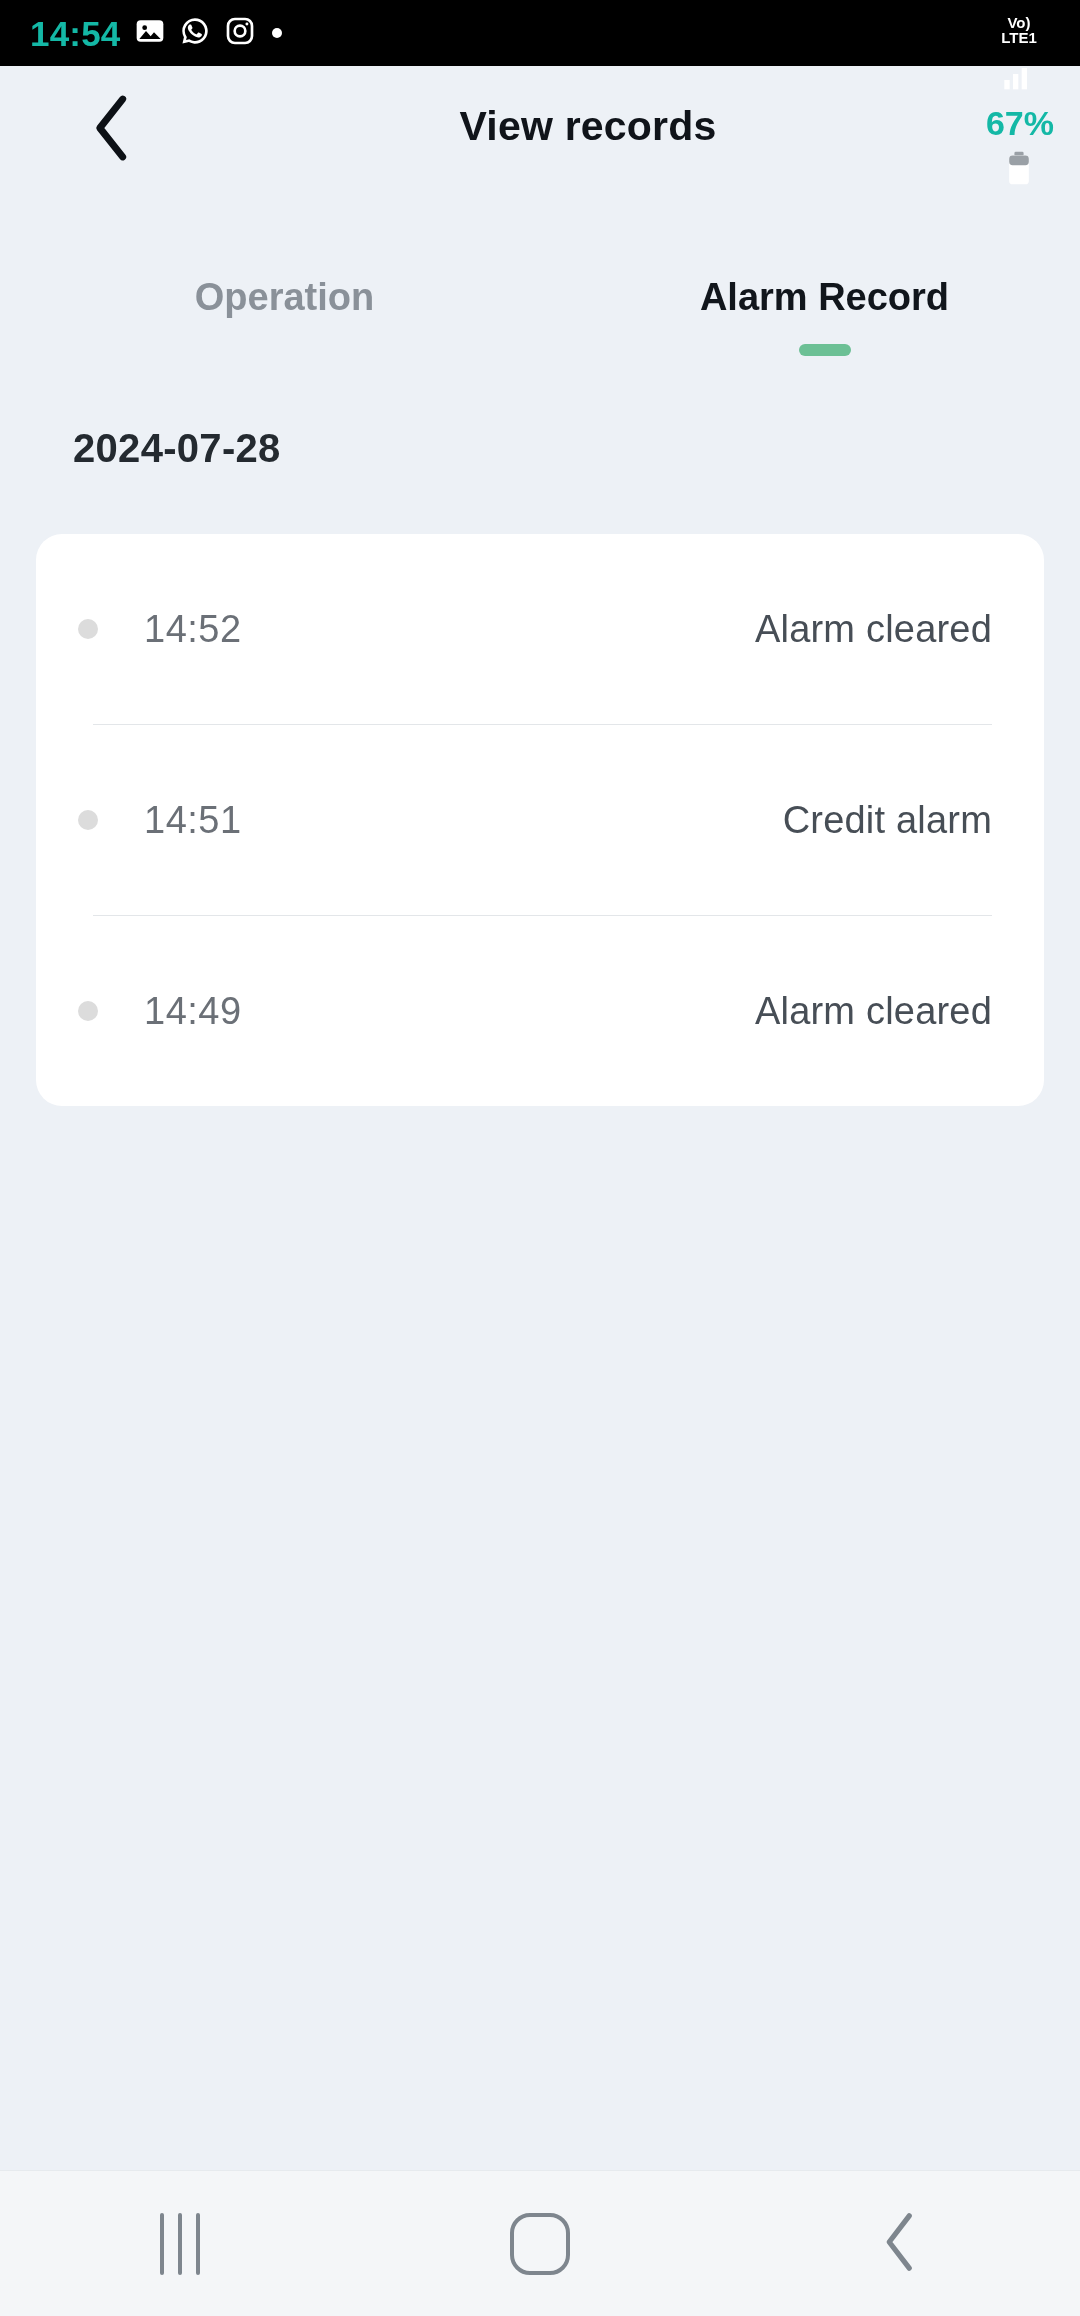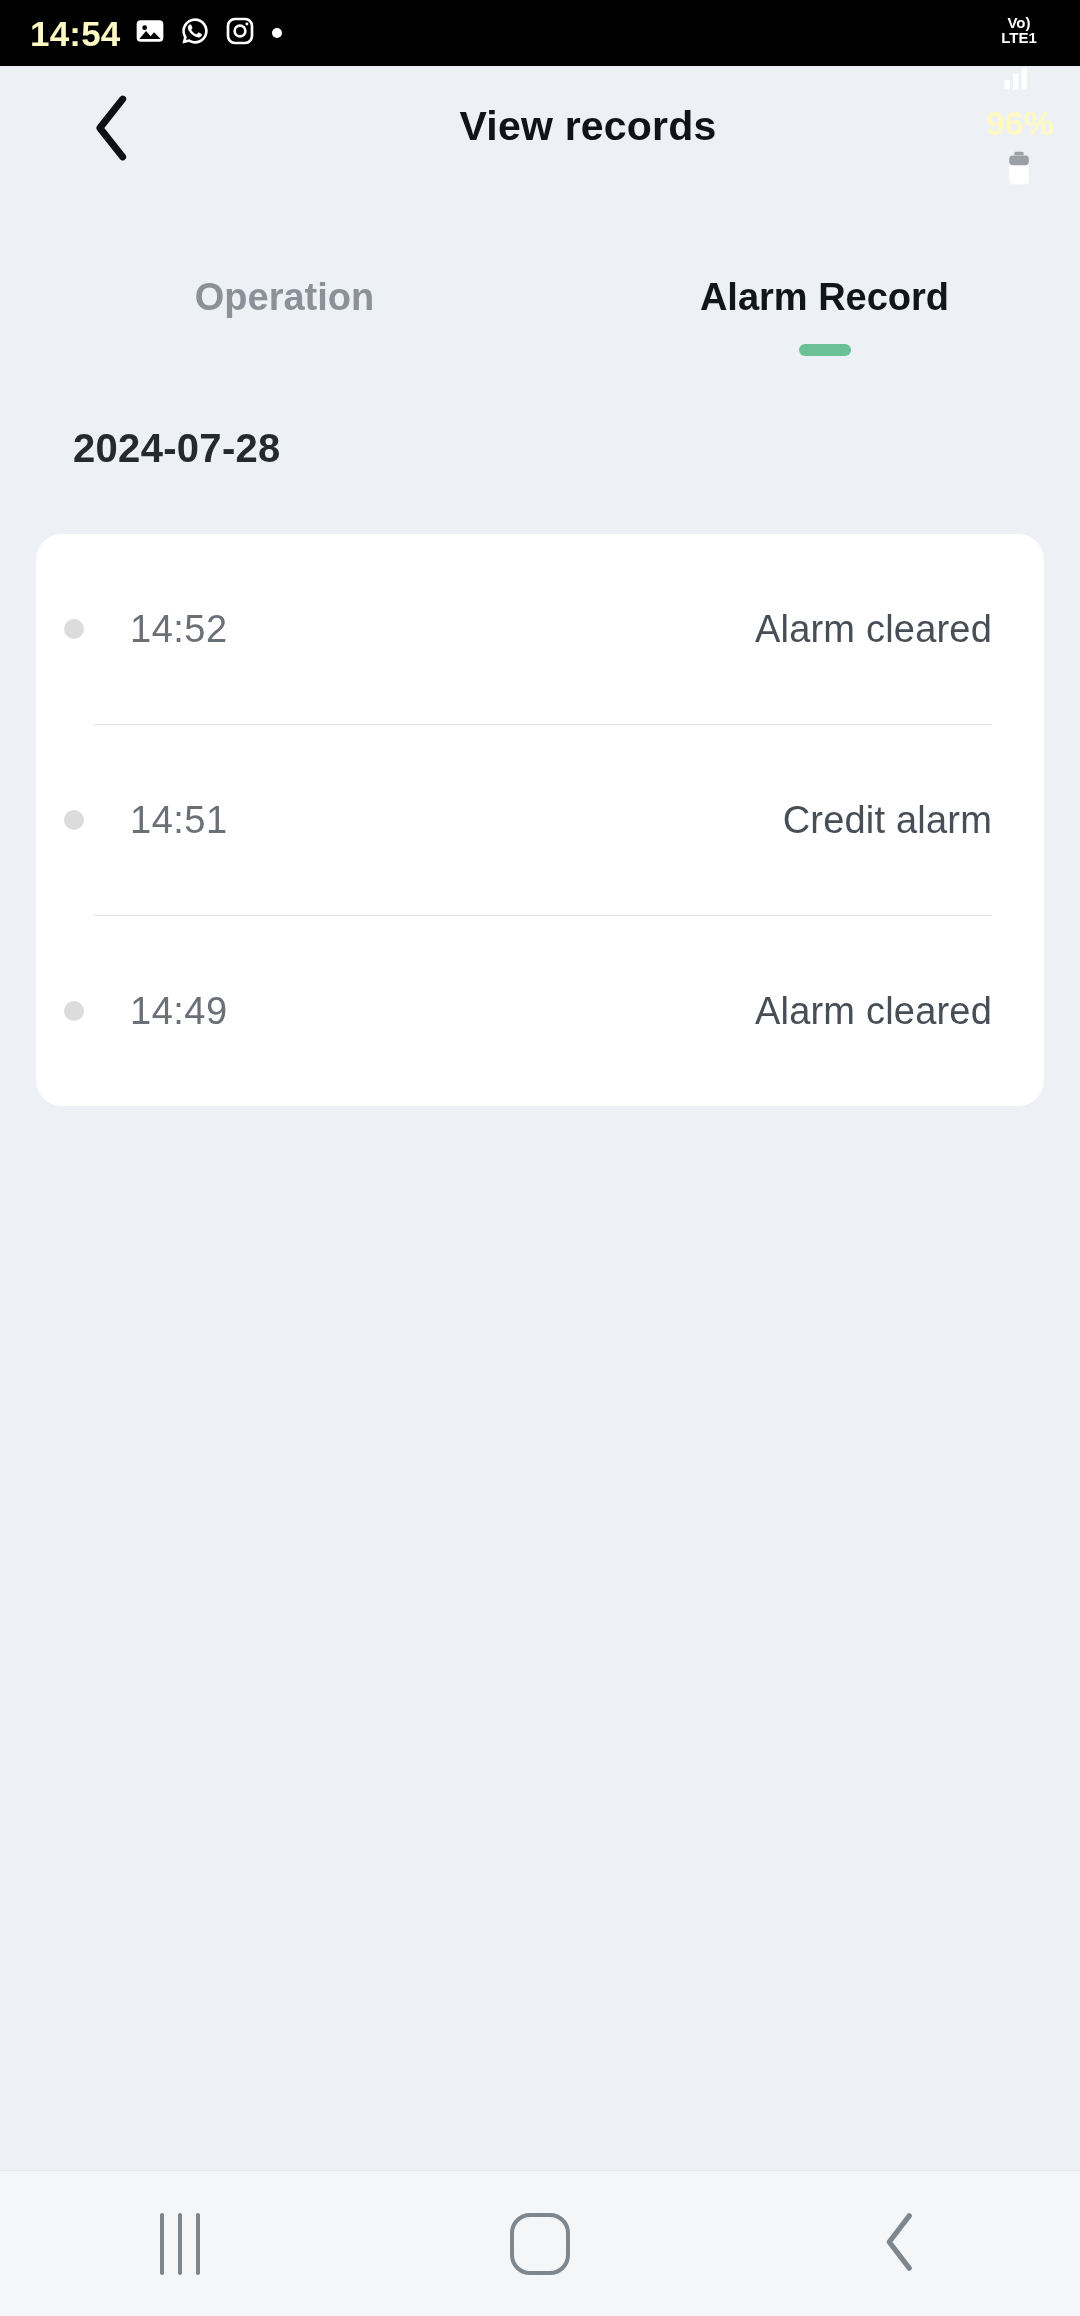--- a/index.html
+++ b/index.html
@@ -7,21 +7,21 @@
     width:1080px; height:2316px;
     background:#EDF1F6;
     font-family:"Liberation Sans", sans-serif;
     overflow:hidden;
   }
   #app { position:relative; width:1080px; height:2316px; background:#EDF1F6; }
 
   
   .statusbar{
     position:absolute; top:0; left:0; width:1080px; height:66px;
-    background:#000; color:#fef9c3;
+    background:#000; color:#14b8a6;
     display:flex; align-items:center; justify-content:space-between;
     padding:0 26px 0 30px;
   }
   .sb-left{ display:flex; align-items:center; gap:13px; }
   .sb-clock{ font-size:35px; font-weight:700; letter-spacing:.2px; line-height:1; }
   .sb-right{ display:flex; align-items:center; gap:11px;flex-direction:column; }
   .sb-ico{ display:block; }
   .sb-batt{ font-size:34px; font-weight:700; line-height:1; margin-left:2px; }
   .dot-wh{ width:10px; height:10px; border-radius:50%; background:#fff; display:block; margin-left:3px;}
 
@@ -70,21 +70,21 @@
     position:absolute; top:534px; left:36px;
     width:1008px;
     background:#FFFFFF; border-radius:26px;
     padding:0;
     overflow:hidden;
   }
   .rec-row{
     position:relative;
     height:190px;
     display:flex; align-items:center;
-    padding:0 52px 0 28px;
+    padding:0 52px 0 42px;
   }
   .rec-dot{
     width:20px; height:20px; border-radius:50%;
     background:#DCDCDC; flex:0 0 auto;
   }
   .rec-time{
     margin-left:46px;
     font-size:38px; color:#6B7077; letter-spacing:.5px;
   }
   .rec-label{
@@ -170,21 +170,21 @@
         </svg>
       </span>
       <span class="sb-ico">
         <svg width="32" height="30" viewBox="0 0 24 22">
             <rect x="1" y="14" width="4" height="7" fill="#fff"></rect>
             <rect x="7.5" y="9.5" width="4" height="11.5" fill="#fff"></rect>
             <rect x="14" y="5" width="4" height="16" fill="#fff"></rect>
             <rect x="20.5" y="1" width="4" height="20" fill="#fff" opacity="0"></rect>
           </svg>
       </span>
-      <span class="sb-batt">96%</span>
+      <span class="sb-batt">67%</span>
       <span class="sb-ico">
         <svg width="26" height="34" viewBox="0 0 18 26">
             <rect x="5.5" y="0.5" width="7" height="3" rx="1" fill="#9aa0a6"></rect>
             <rect x="1.5" y="3.5" width="15" height="22" rx="2.6" fill="#fff"></rect>
             <rect x="1.5" y="3.5" width="15" height="7.4" rx="2.6" fill="#9aa0a6"></rect>
           </svg>
       </span>
     </div>
   </div>
 

